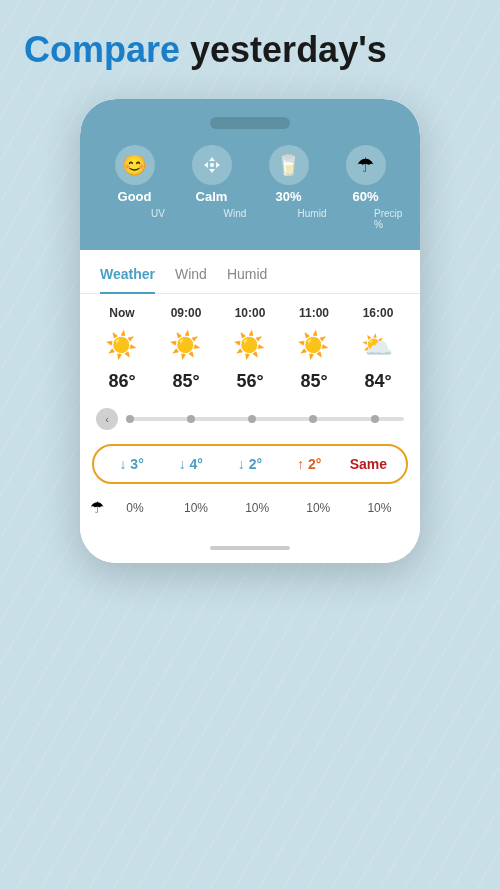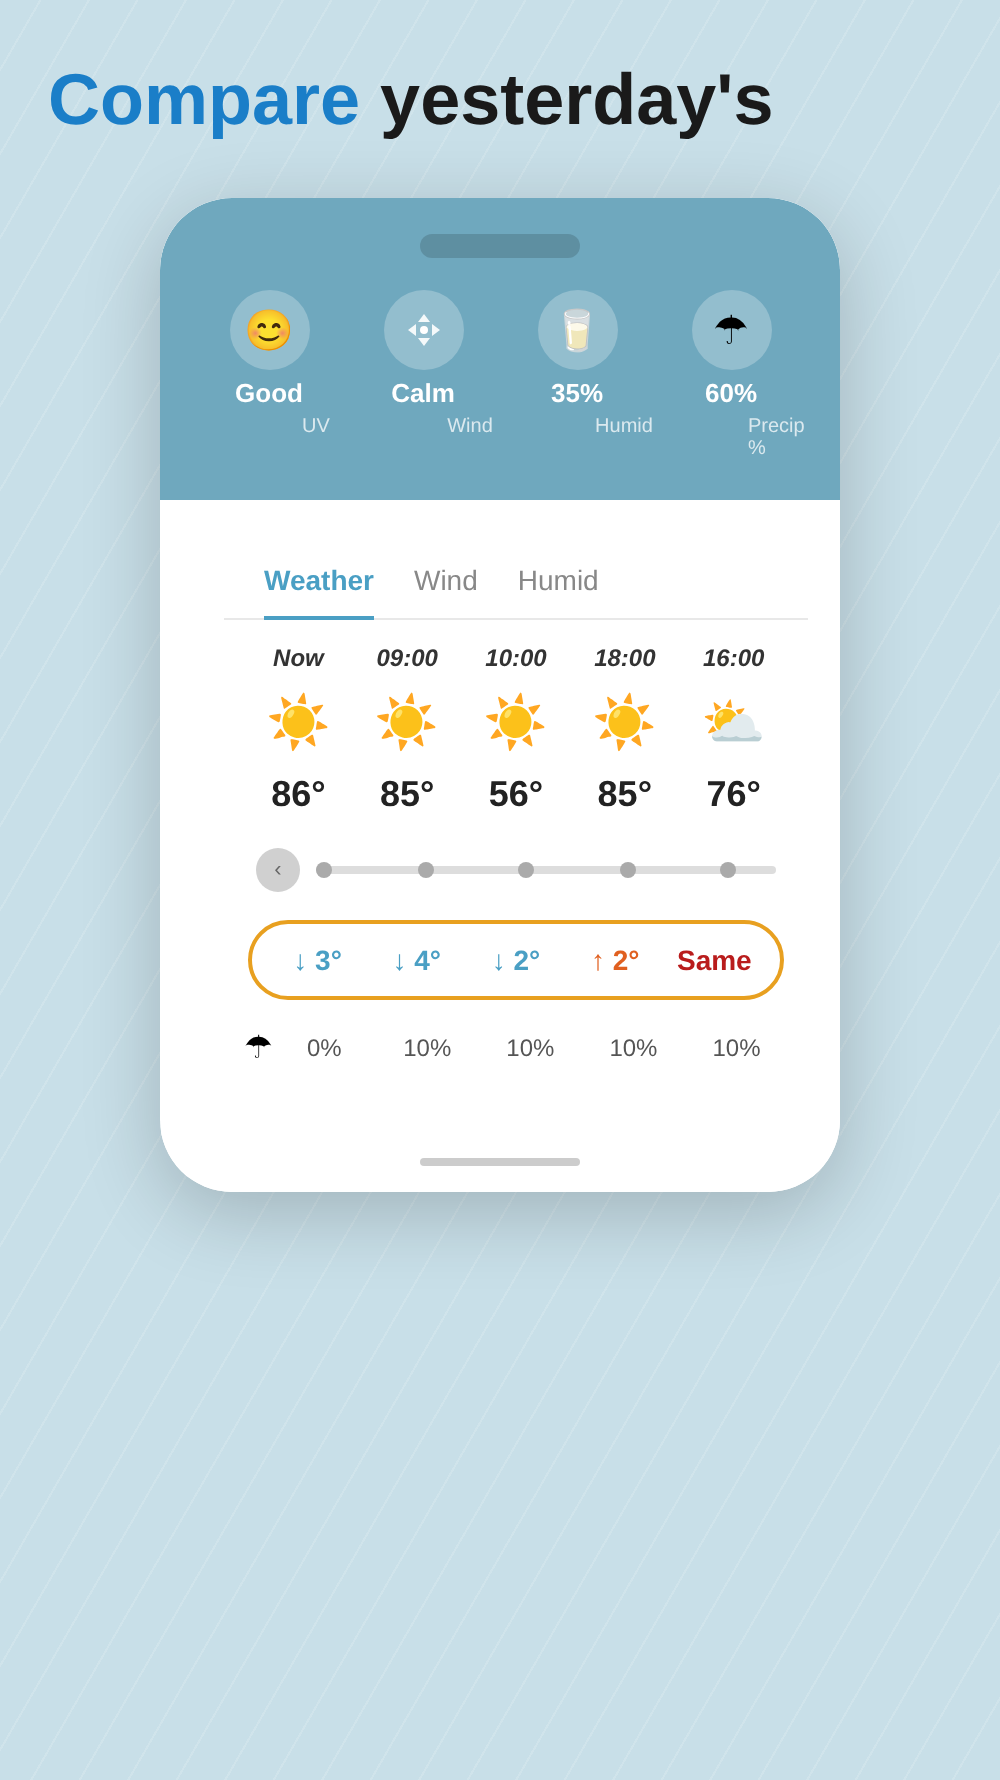--- a/index.html
+++ b/index.html
@@ -118,23 +118,22 @@
     .icon-label {
       font-size: 10px;
       color: rgba(255,255,255,0.75);
       padding-left: 47px;
     }
 
     
     .phone-card {
       background: white;
       border-radius: 20px 20px 0 0;
-      padding: 16px;
+      padding: 0;
       margin-top: 0;
-      margin-left: 16px;
     }
 
     
     .tabs-row {
       display: flex;
       padding: 16px 20px 0;
       gap: 20px;
       border-bottom: 1px solid #e8e8e8;
     }
 
@@ -152,21 +151,20 @@
       color: #4a9fc4;
       border-bottom: 2px solid #4a9fc4;
       font-weight: 600;
     }
 
     
     .time-row {
       display: flex;
       justify-content: flex-start;
       padding: 12px 10px 4px;
-      font-style: italic;
     }
 
     .time-cell {
       flex: 1;
       text-align: center;
       font-size: 12px;
       font-weight: 600;
       color: #333;
     }
 
@@ -338,21 +336,21 @@
               <path d="M11 10h7l-4-3v6l4-3z" opacity="0.9"></path>
               <circle cx="10" cy="10" r="2"></circle>
             </svg>
           </div>
           <span class="icon-value">Calm</span>
           <span class="icon-label">Wind</span>
         </div>
 
         <div class="weather-icon-item">
           <div class="icon-circle">🥛</div>
-          <span class="icon-value">35%</span>
+          <span class="icon-value">30%</span>
           <span class="icon-label">Humid</span>
         </div>
 
         <div class="weather-icon-item">
           <div class="icon-circle">☂</div>
           <span class="icon-value">60%</span>
           <span class="icon-label">Precip %</span>
         </div>
       </div>
     </div>
@@ -362,38 +360,38 @@
       <div class="tabs-row">
         <div class="tab active">Weather</div>
         <div class="tab">Wind</div>
         <div class="tab">Humid</div>
       </div>
 
       <div class="time-row">
         <div class="time-cell">Now</div>
         <div class="time-cell">09:00</div>
         <div class="time-cell">10:00</div>
-        <div class="time-cell">18:00</div>
+        <div class="time-cell">11:00</div>
         <div class="time-cell">16:00</div>
       </div>
 
       <div class="sun-row">
         <div class="sun-cell">☀️</div>
         <div class="sun-cell">☀️</div>
         <div class="sun-cell">☀️</div>
         <div class="sun-cell">☀️</div>
         <div class="sun-cell partly">⛅</div>
       </div>
 
       <div class="temp-row">
         <div class="temp-cell">86°</div>
         <div class="temp-cell">85°</div>
         <div class="temp-cell">56°</div>
         <div class="temp-cell">85°</div>
-        <div class="temp-cell">76°</div>
+        <div class="temp-cell">84°</div>
       </div>
 
       <div class="slider-row">
         <div class="slider-arrow">‹</div>
         <div class="slider-track">
           <div class="slider-dot" style="left: 0%"></div>
           <div class="slider-dot" style="left: 22%"></div>
           <div class="slider-dot" style="left: 44%"></div>
           <div class="slider-dot" style="left: 66%"></div>
           <div class="slider-dot" style="left: 88%"></div>

